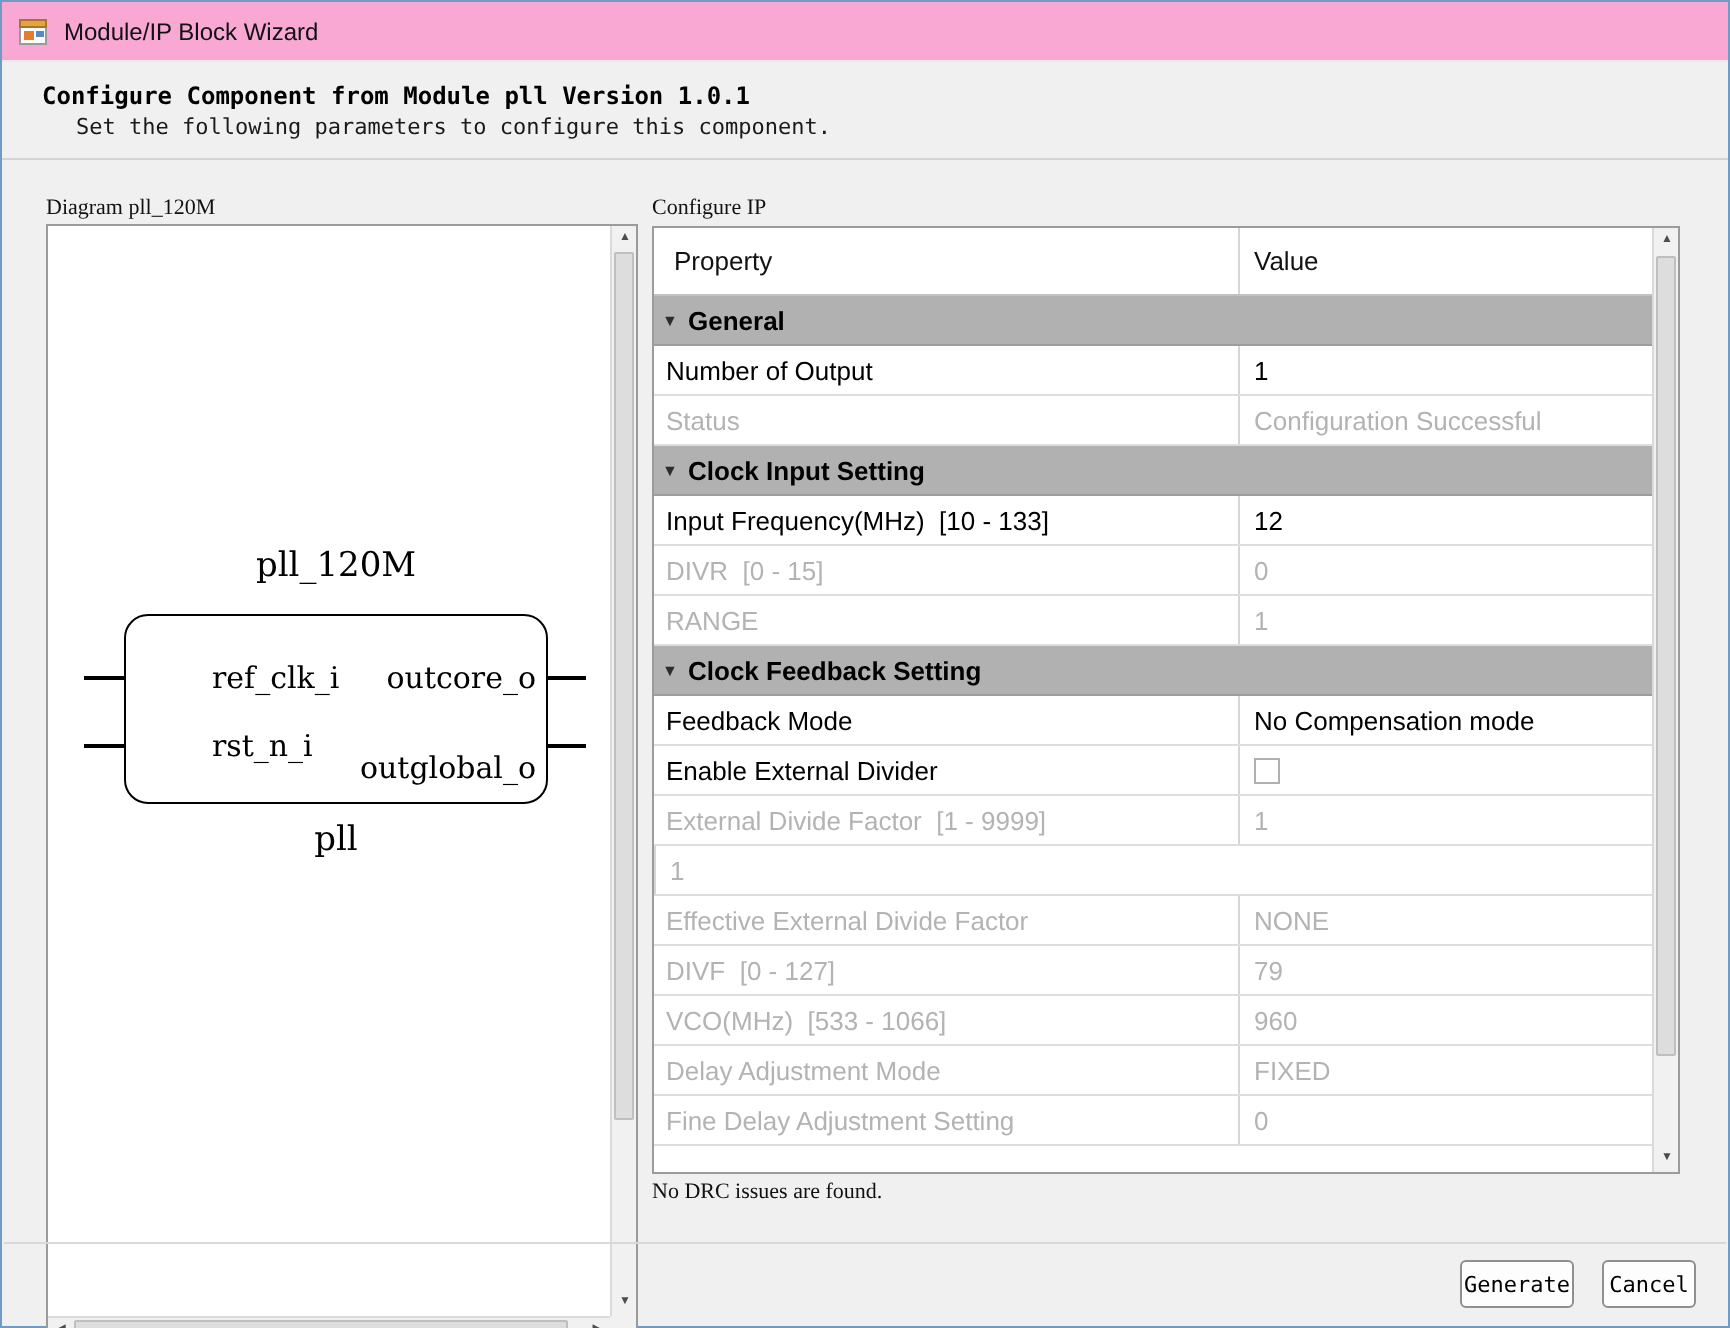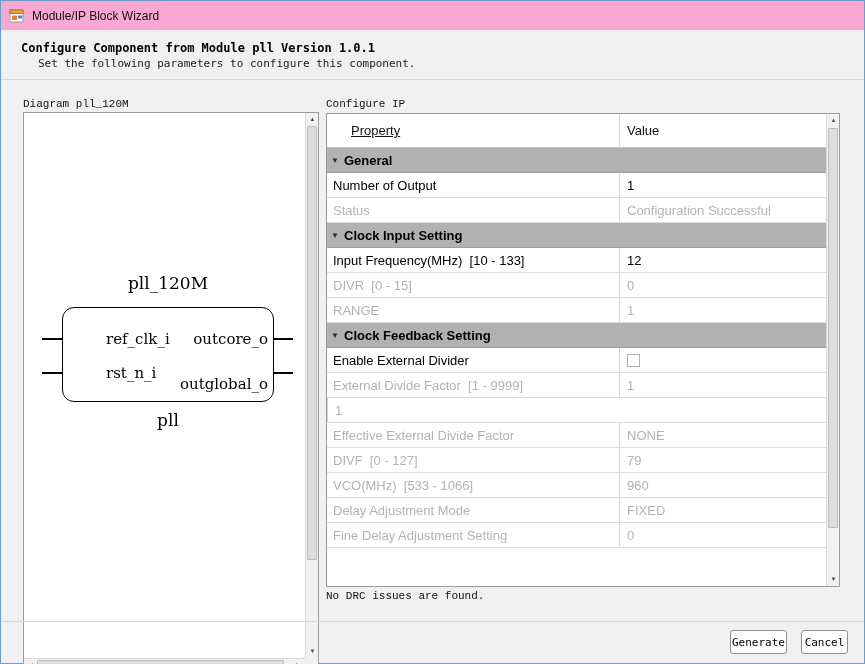--- a/index.html
+++ b/index.html
@@ -26,21 +26,21 @@
   
   .header {
     position: absolute; left: 0; top: 30px; right: 0; height: 49px;
     background: #f0f0f0; border-bottom: 1px solid #d5d5d5;
     font-family: "DejaVu Sans Mono", monospace;
   }
   .header-title { position: absolute; left: 20px; top: 10px; font-size: 12px; font-weight: bold; color: #000; white-space: pre; }
   .header-subtitle { position: absolute; left: 37px; top: 26px; font-size: 11px; color: #1a1a1a; white-space: pre; }
 
   .mono-label {
-    position: absolute; font-family: Liberation Mono, monospace;
+    position: absolute; font-family: Liberation Serif, serif;
     font-size: 11px; color: #111; white-space: pre;
   }
   #diagram-label { left: 22px; top: 97px; }
   #configure-label { left: 325px; top: 97px; }
   #drc-status { left: 325px; top: 589px; }
 
   
   .diagram-box {
     position: absolute; left: 22px; top: 111px; width: 296px; height: 560px;
     background: #ffffff; border: 1px solid #9b9b9b; overflow: hidden;
@@ -87,21 +87,21 @@
   
   .cfg-table {
     position: absolute; left: 325px; top: 112px; width: 514px; height: 474px;
     background: #fff; border: 1px solid #9b9b9b; overflow: hidden;
   }
   .thead {
     position: absolute; left: 0; top: 0; right: 13px; height: 34px;
     border-bottom: 1px solid #c2c2c2; font-size: 13px; color: #111;
     display: flex;
   }
-  .th-prop { width: 292px; line-height: 34px; padding-left: 24px; text-decoration: underline; }
+  .th-prop { width: 292px; line-height: 34px; padding-left: 10px; }
   .th-val  { flex: 1; line-height: 34px; padding-left: 7px; border-left: 1px solid #d6d6d6; }
   .tbody { position: absolute; left: 0; top: 34px; right: 13px; bottom: 0; overflow: hidden; }
   .trow {
     height: 25px; display: flex; align-items: stretch;
     border-bottom: 1px solid #dddddd; font-size: 13px; color: #000;
     background: #fff;
   }
   .trow .prop { width: 292px; padding-left: 6px; display: flex; align-items: center; white-space: pre; overflow: hidden; }
   .trow .val  { flex: 1; padding-left: 7px; border-left: 1px solid #d6d6d6; display: flex; align-items: center; white-space: pre; overflow: hidden; }
   .trow.disabled .prop, .trow.disabled .val { color: #b3b3b3; }
@@ -225,20 +225,24 @@
       <div class="trow disabled">
         <div class="prop">RANGE</div>
         <div class="val">1</div>
       </div>
 
       <div class="trow section">
         <span class="tri">▼</span>
         <span class="sec-label">Clock Feedback Setting</span>
       </div>
 
+      <div class="trow">
+        <div class="prop">Feedback Mode</div>
+        <div class="val">No Compensation mode</div>
+      </div>
 
       <div class="trow">
         <div class="prop">Enable External Divider</div>
         <div class="val">
           <span class="checkbox"></span>
         </div>
       </div>
 
 
       <div class="trow disabled">

